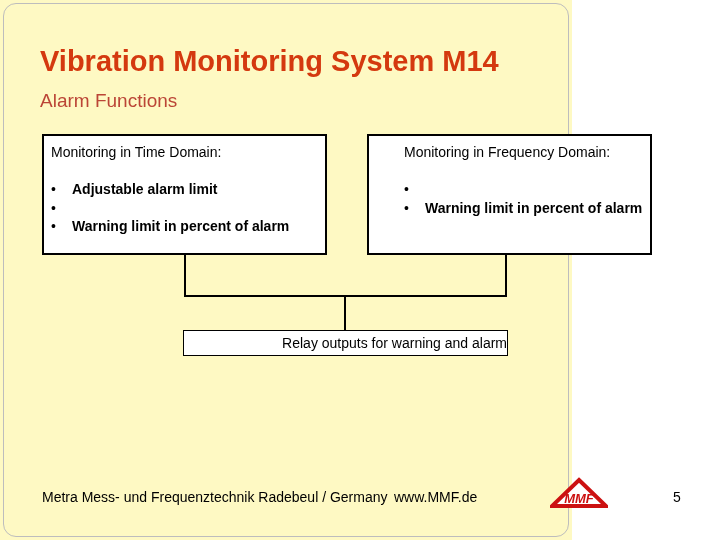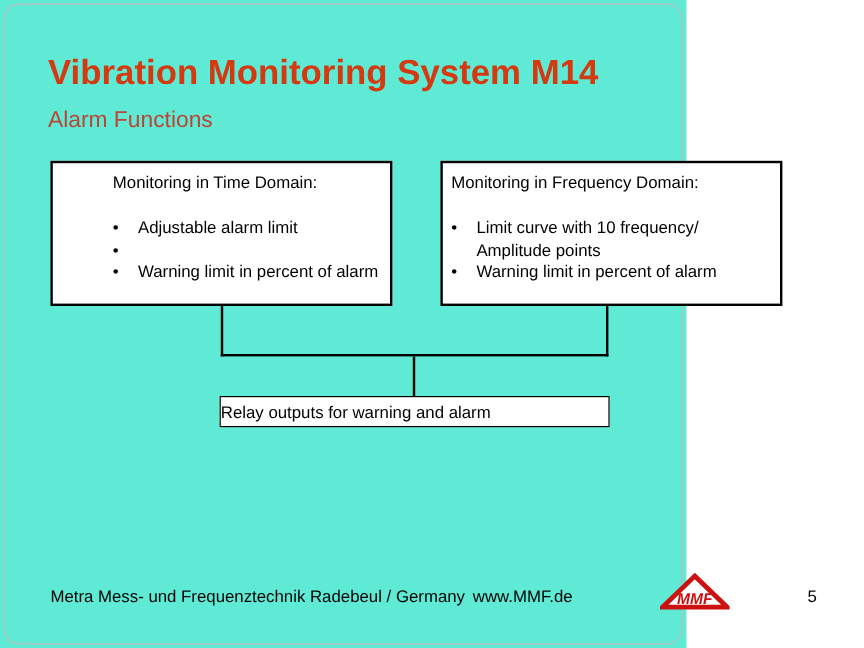--- a/index.html
+++ b/index.html
@@ -1,54 +1,54 @@
 <!DOCTYPE html>
 <html style="--title_red: #d4390f; --subtitle_red: #bb4536; --logo_red: #cc1111;"><head>
 <meta charset="utf-8">
 <style>
   html, body { margin:0; padding:0; background:#ffffff; }
   body {
     width:720px; height:540px; overflow:hidden;
     font-family:"Liberation Sans", sans-serif; color:#000;
     position:relative;
   }
-  .slide { position:absolute; left:0; top:0; width:572px; height:540px; background:#5eead4; }
+  .slide { position:absolute; left:0; top:0; width:572px; height:540px; background:#fef9c3; }
   .frame {
     position:absolute; left:3px; top:3px; right:3px; bottom:3px;
     border:1px solid #bdbdbd; border-radius:13px; pointer-events:none;
   }
   .title {
     position:absolute; left:40px; top:46px; width:640px;
     font-size:29px; font-weight:bold; letter-spacing:0px;
     color:var(--title_red,#d4390f); line-height:30px;
   }
   .subtitle {
     position:absolute; left:40px; top:92px;
     font-size:19px; color:var(--subtitle_red,#bb4536); line-height:17px;
   }
   .dbox {
     position:absolute; width:285px; height:121px; box-sizing:border-box;
     border:2px solid #000; font-size:14px; background:#fff;
   }
-  .dbox.time { left:42px; top:134px;padding-left:43px; }
-  .dbox.freq { left:367px; top:134px; }
+  .dbox.time { left:42px; top:134px; }
+  .dbox.freq { left:367px; top:134px;padding-left:28px; }
   .dbox .box-title { margin:7px 8px 0 7px; line-height:18px; }
   .dbox ul { list-style:none; margin:19px 0 0 0; padding:0 6px 0 7px; }
   .dbox li { display:flex; line-height:18.5px; }
   .blt { flex:0 0 21px; width:21px; }
-  .li-text { white-space:pre-line; }
+  .li-text { white-space:pre-line;font-weight:bold; }
   .vline, .hline { position:absolute; background:#000; }
   .stub-left  { left:184px; top:255px; width:2px; height:42px; }
   .stub-right { left:505px; top:255px; width:2px; height:42px; }
   .merge-h    { left:184px; top:295px; width:323px; height:2px; }
   .stub-mid   { left:344px; top:297px; width:2px; height:33px; }
   .relay {
     position:absolute; left:183px; top:330px; width:325px; height:26px;
     box-sizing:border-box; border:1px solid #000; background:#fff;
-    display:flex; align-items:center; justify-content:flex-start;
+    display:flex; align-items:center; justify-content:flex-end;
     font-size:14px;
   }
   .footer-company { position:absolute; left:42px;  top:489px; font-size:14px; line-height:16px;text-align:right; }
   .footer-site    { position:absolute; left:394px; top:489px; font-size:14px; line-height:16px; }
   .logo { position:absolute; left:550px; top:477px; width:58px; height:32px; }
   .page-number { position:absolute; left:673px; top:489px; font-size:14px; line-height:16px; }
 </style>
 </head>
 <body>
 
@@ -73,22 +73,20 @@
         <span class="li-text">Warning limit in percent of alarm</span>
       </li>
     </ul>
   </div>
 
   <div class="dbox freq">
     <div class="box-title">Monitoring in Frequency Domain:</div>
     <ul>
       <li>
         <span class="blt">•</span>
-        <span class="li-text">Limit curve with 10 frequency/
-Amplitude points</span>
       </li>
       <li>
         <span class="blt">•</span>
         <span class="li-text">Warning limit in percent of alarm</span>
       </li>
     </ul>
   </div>
 
   <div class="vline stub-left"></div>
   <div class="vline stub-right"></div>

